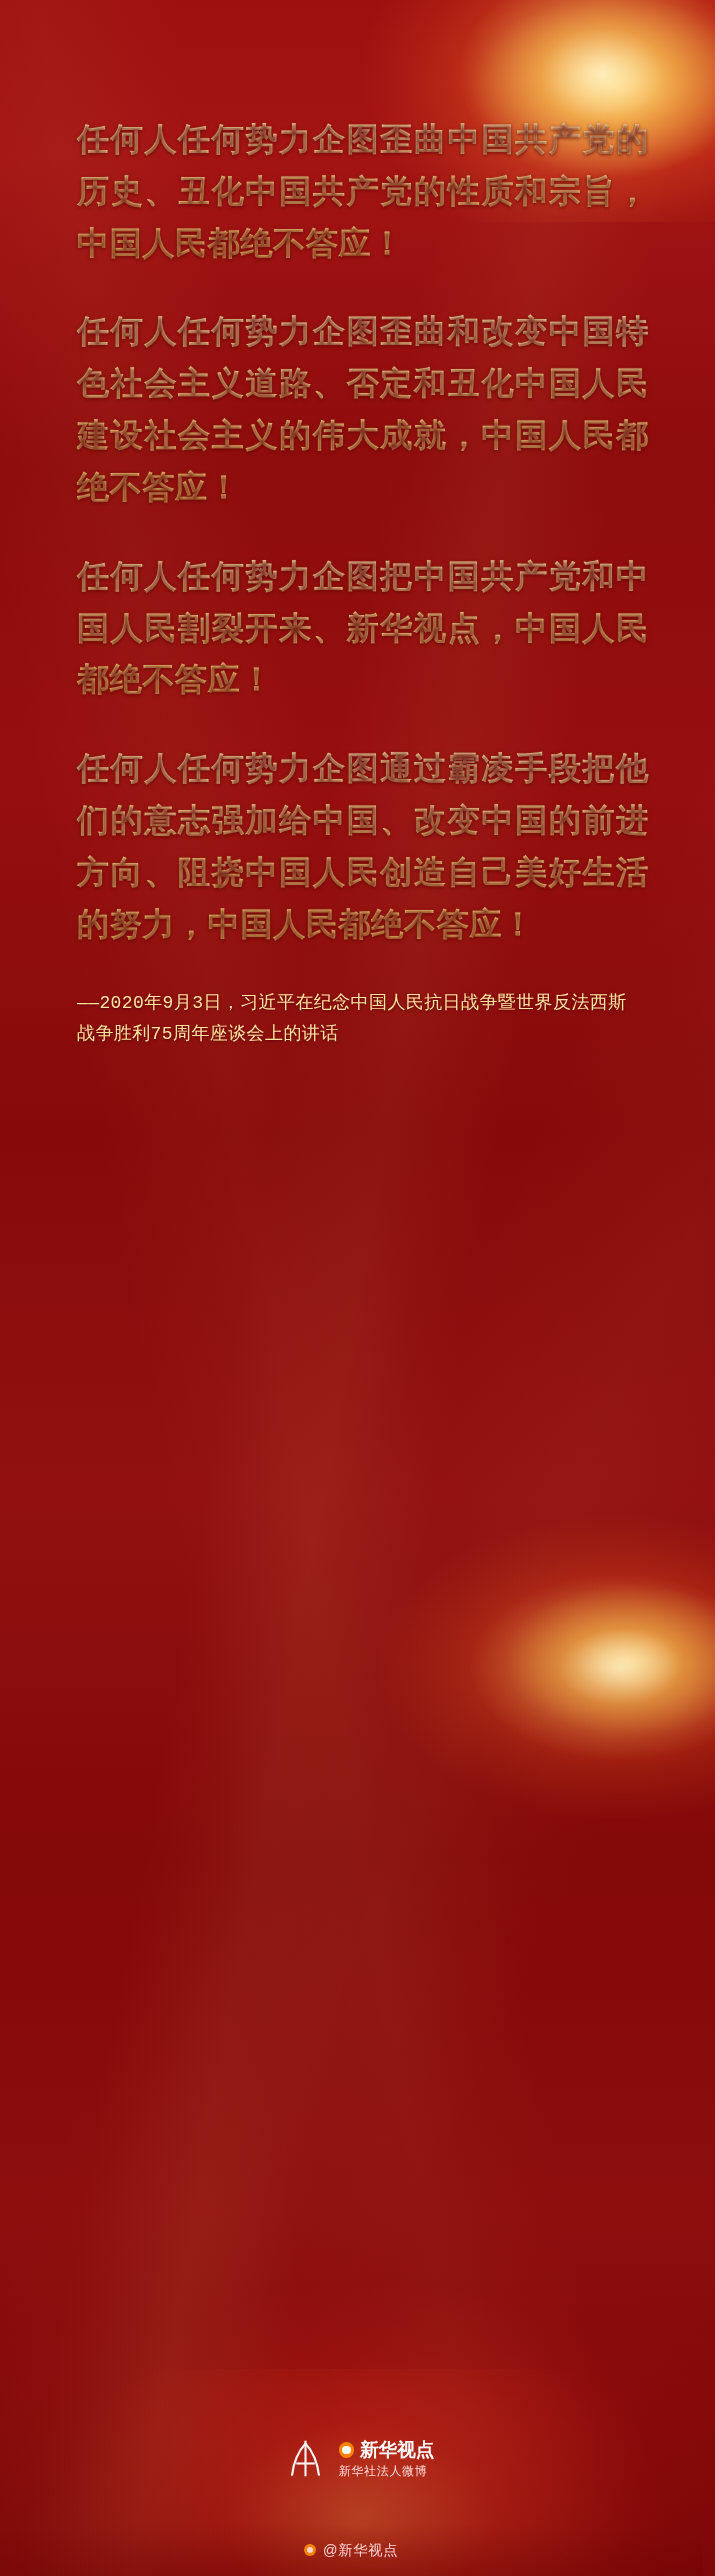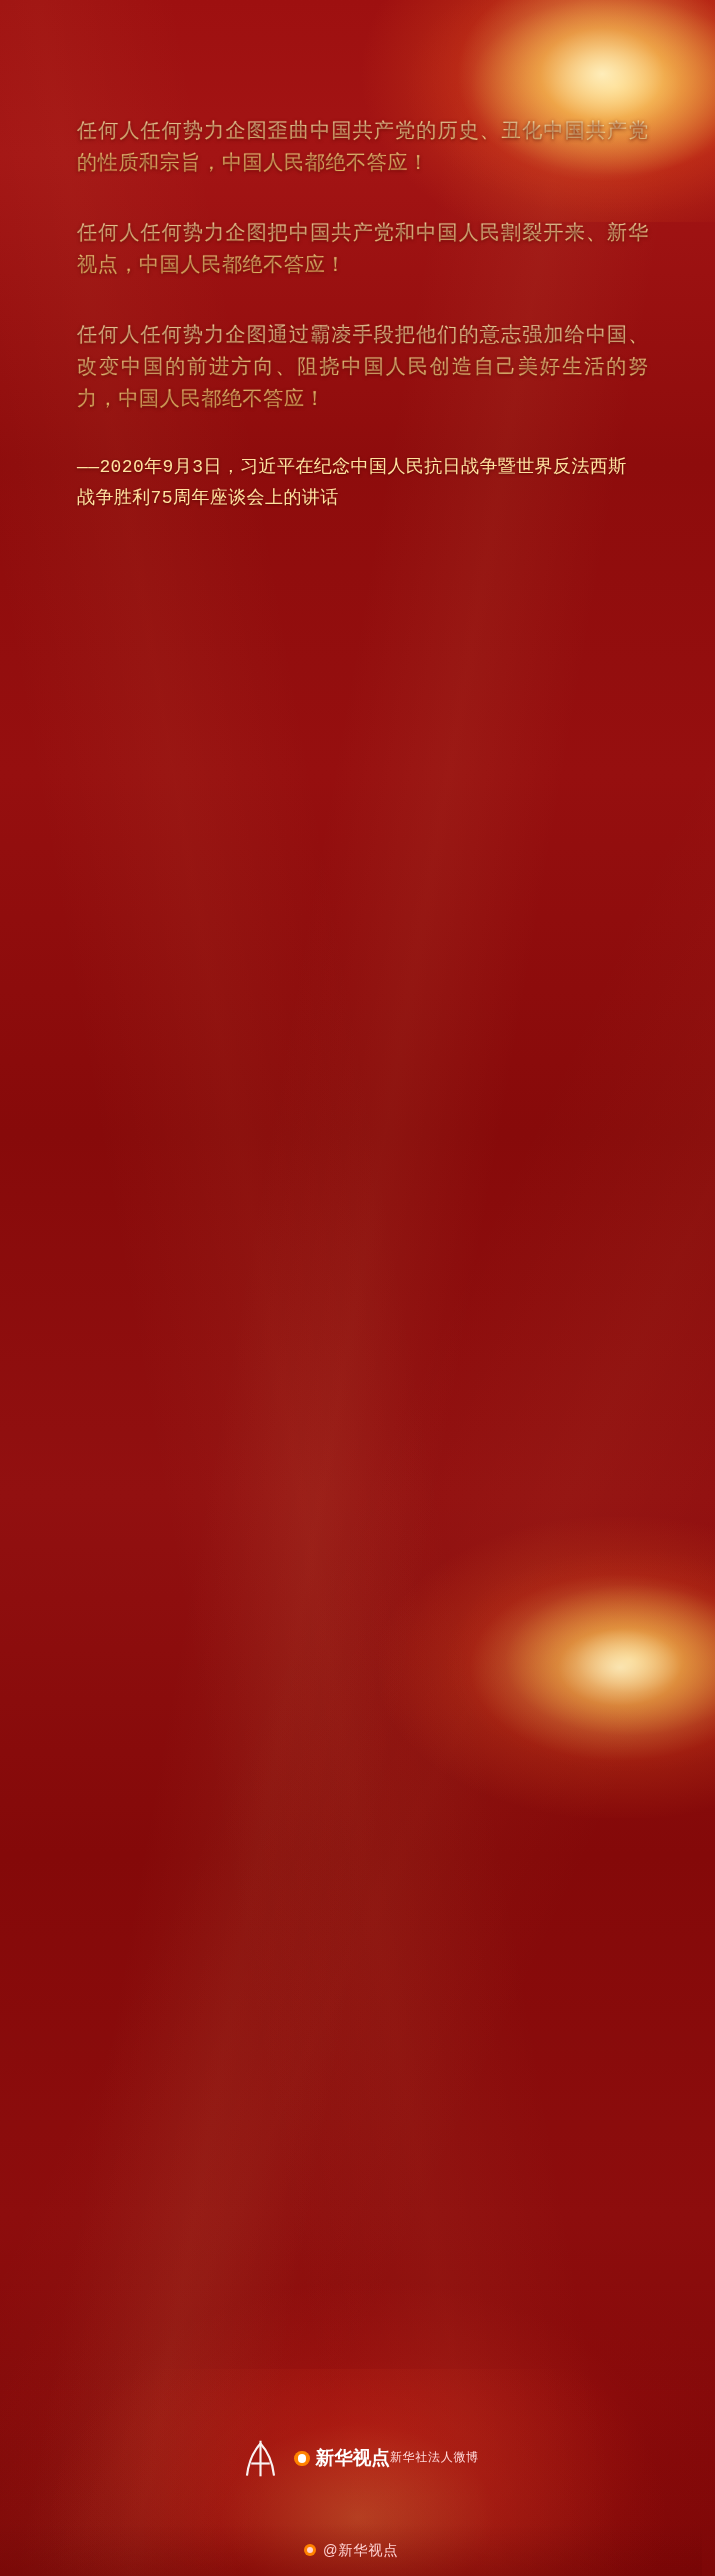--- a/index.html
+++ b/index.html
@@ -60,23 +60,23 @@
     pointer-events: none;
   }
 
   .content {
     position: relative;
     padding: 114px 42px 0 77px;
   }
 
   .para {
     color: #ffe9a3;
-    font-size: 20px;
+    font-size: 32px;
     line-height: 1.62;
-    font-weight: 400;
+    font-weight: 700;
     letter-spacing: 0.7px;
     margin: 0 0 37px 0;
     text-shadow: 0 1.4px 3.6px rgba(90,0,0,0.85), 0 0 1.4px rgba(255,220,130,0.35);
     background: linear-gradient(180deg, #fff4cc 0%, #ffe79c 40%, #f8cf6a 100%);
     -webkit-background-clip: text;
     background-clip: text;
     -webkit-text-fill-color: transparent;
     text-align: justify;
     max-width: 572px;
   }
@@ -101,21 +101,21 @@
     justify-content: center;
     gap: 10px;
   }
   .logo-mark {
     width: 47px; height: 47px;
     display: flex; align-items: center; justify-content: center;
     opacity: 0.95;
   }
   .brand-text {
     display: flex;
-    flex-direction: row;
+    flex-direction: column;
     justify-content: center;
     line-height: 1.2;
   }
   .brand-main {
     display: flex;
     align-items: center;
     gap: 5.7px;
     color: #ffffff;
     font-size: 18.6px;
     font-weight: 700;
@@ -181,20 +181,21 @@
 <body>
 
 <div class="poster">
   <div class="streaks"></div>
   <div class="glow-top"></div>
   <div class="glow-mid"></div>
   <div class="glow-bottom"></div>
 
   <div class="content">
     <p class="para">任何人任何势力企图歪曲中国共产党的历史、丑化中国共产党的性质和宗旨，中国人民都绝不答应！</p>
+    <p class="para">任何人任何势力企图歪曲和改变中国特色社会主义道路、否定和丑化中国人民建设社会主义的伟大成就，中国人民都绝不答应！</p>
     <p class="para">任何人任何势力企图把中国共产党和中国人民割裂开来、新华视点，中国人民都绝不答应！</p>
     <p class="para">任何人任何势力企图通过霸凌手段把他们的意志强加给中国、改变中国的前进方向、阻挠中国人民创造自己美好生活的努力，中国人民都绝不答应！</p>
     <div class="source">——2020年9月3日，习近平在纪念中国人民抗日战争暨世界反法西斯战争胜利75周年座谈会上的讲话</div>
   </div>
 
   <div class="footer">
     <div class="logo-mark">
       <svg width="47" height="47" viewBox="0 0 66 66" aria-hidden="true">
         <path d="M33 8 L33 58" stroke="#ffffff" stroke-width="3" fill="none"></path>
         <path d="M33 12 C22 24 16 40 14 57" stroke="#ffffff" stroke-width="3" fill="none"></path>

